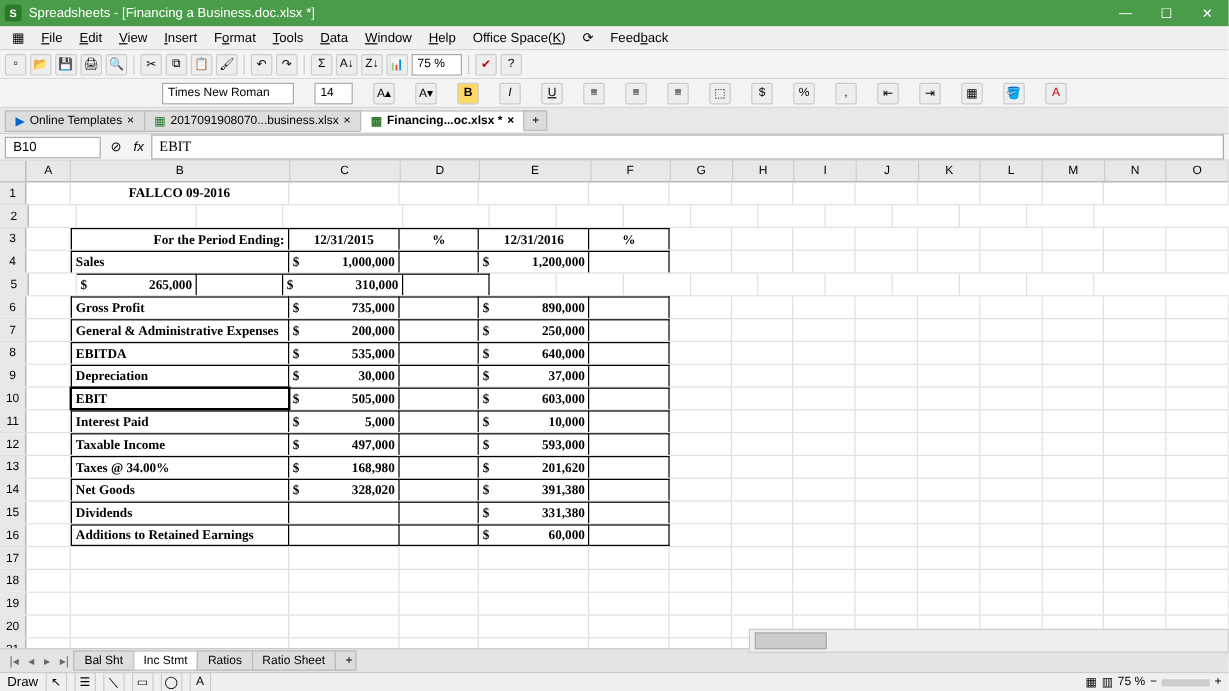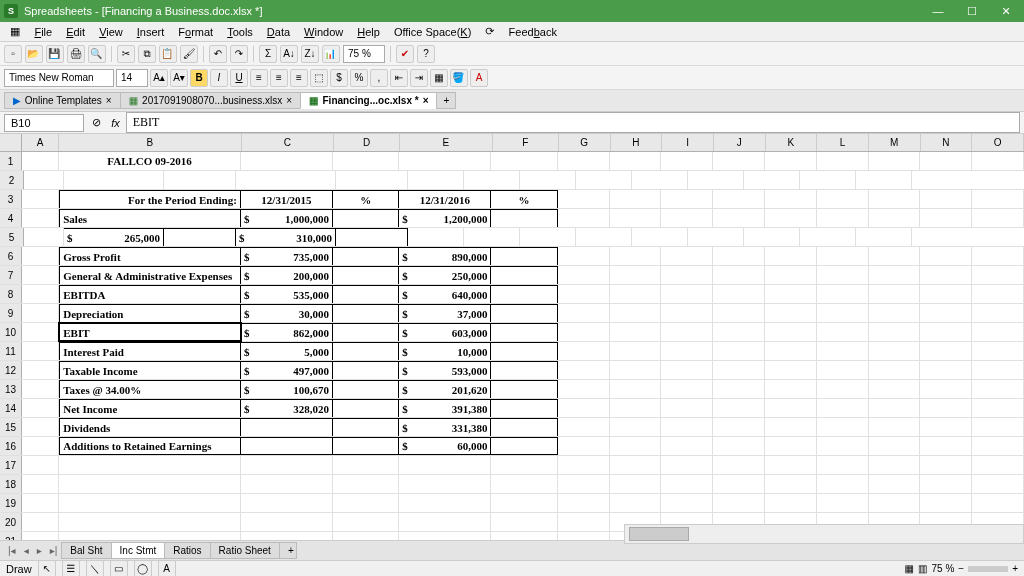--- a/index.html
+++ b/index.html
@@ -8,21 +8,21 @@
 .titlebar .logo { width: 14px; height: 14px; background: #2b7a2b; border-radius: 2px; margin-right: 6px; display: inline-flex; align-items: center; justify-content: center; color: #fff; font-weight: bold; font-size: 9px; }
 .titlebar .title { flex: 1; font-size: 11px; }
 .winbtns { display: flex; gap: 6px; }
 .winbtn { width: 28px; height: 18px; display: flex; align-items: center; justify-content: center; font-size: 11px; color:#fff; }
 .menubar { background: #f0f0f0; height: 20px; display: flex; align-items: center; padding: 0 4px; gap: 2px; border-bottom: 1px solid #d0d0d0; }
 .menubar span { padding: 2px 6px; font-size: 11px; }
 .menubar span u { text-decoration: underline; }
 .toolbar { background: #f4f4f4; height: 24px; display: flex; align-items: center; padding: 2px 4px; gap: 3px; border-bottom: 1px solid #d8d8d8; }
 .tbtn { width: 18px; height: 18px; background: #eee; border: 1px solid #ccc; border-radius: 2px; display: inline-flex; align-items: center; justify-content: center; font-size: 10px; }
 .sep { width: 1px; height: 16px; background: #ccc; margin: 0 2px; }
-.fmtbar { background: #f4f4f4; height: 24px; display: flex; align-items: center; padding: 2px 4px; gap: 2px; border-bottom: 1px solid #d8d8d8; }
+.fmtbar { background: #f4f4f4; height: 24px; display: flex; align-items: center; padding: 2px 4px; gap: 17px; border-bottom: 1px solid #d8d8d8; justify-content: center; }
 .combo { height: 18px; border: 1px solid #aaa; background: #fff; font-size: 10px; padding: 0 4px; display: inline-flex; align-items: center; }
 .tabbar { background: #e8e8e8; height: 22px; display: flex; align-items: center; padding: 0 4px; gap: 0; border-bottom: 1px solid #ccc; }
 .doctab { background: #ddd; border: 1px solid #bbb; padding: 2px 8px; font-size: 10px; display: flex; align-items: center; gap: 4px; margin-right: -1px; }
 .doctab.active { background: #fff; border-bottom: 1px solid #fff; font-weight: bold; }
 .cellref { background: #f4f4f4; height: 22px; display: flex; align-items: center; border-bottom: 1px solid #ccc; }
 .namebox { width: 80px; border: 1px solid #aaa; background: #fff; padding: 2px 6px; font-size: 11px; margin: 0 4px; }
 .fxbar { flex: 1; border: 1px solid #aaa; background: #fff; padding: 2px 6px; font-size: 12px; margin: 0 4px 0 0; font-family: "Times New Roman", serif;}
 .fxlabel { font-style: italic; font-size: 11px; padding: 0 6px;}
 .sheetarea { position: relative; height: 420px; overflow: hidden; background: #fff; }
 .colheaders { display: flex; background: #e8e8e8; border-bottom: 1px solid #b0b0b0; height: 18px; position: sticky; top: 0; }
@@ -377,21 +377,21 @@
         <div class="cell cRest"></div>
         <div class="cell cRest"></div>
         <div class="cell cRest"></div>
       </div>
       <div class="row">
         <div class="rowheader">10</div>
         <div class="cell cA"></div>
         <div class="cell cB bold bl br bt sel">EBIT</div>
         <div class="cell cC bold br bt" style="justify-content: space-between;">
           <span style="float:left">$</span>
-          <span style="margin-left:auto">862,000</span>
+          <span style="margin-left:auto">505,000</span>
         </div>
         <div class="cell cD bold br bt"></div>
         <div class="cell cE bold br bt" style="justify-content: space-between;">
           <span style="float:left">$</span>
           <span style="margin-left:auto">603,000</span>
         </div>
         <div class="cell cF bold br bt"></div>
         <div class="cell cRest"></div>
         <div class="cell cRest"></div>
         <div class="cell cRest"></div>
@@ -449,42 +449,42 @@
         <div class="cell cRest"></div>
         <div class="cell cRest"></div>
         <div class="cell cRest"></div>
       </div>
       <div class="row">
         <div class="rowheader">13</div>
         <div class="cell cA"></div>
         <div class="cell cB bold bl br bt">Taxes @ 34.00%</div>
         <div class="cell cC bold br bt" style="justify-content: space-between;">
           <span style="float:left">$</span>
-          <span style="margin-left:auto">100,670</span>
+          <span style="margin-left:auto">168,980</span>
         </div>
         <div class="cell cD bold br bt"></div>
         <div class="cell cE bold br bt" style="justify-content: space-between;">
           <span style="float:left">$</span>
           <span style="margin-left:auto">201,620</span>
         </div>
         <div class="cell cF bold br bt"></div>
         <div class="cell cRest"></div>
         <div class="cell cRest"></div>
         <div class="cell cRest"></div>
         <div class="cell cRest"></div>
         <div class="cell cRest"></div>
         <div class="cell cRest"></div>
         <div class="cell cRest"></div>
         <div class="cell cRest"></div>
         <div class="cell cRest"></div>
       </div>
       <div class="row">
         <div class="rowheader">14</div>
         <div class="cell cA"></div>
-        <div class="cell cB bold bl br bt">Net Income</div>
+        <div class="cell cB bold bl br bt">Net Goods</div>
         <div class="cell cC bold br bt" style="justify-content: space-between;">
           <span style="float:left">$</span>
           <span style="margin-left:auto">328,020</span>
         </div>
         <div class="cell cD bold br bt"></div>
         <div class="cell cE bold br bt" style="justify-content: space-between;">
           <span style="float:left">$</span>
           <span style="margin-left:auto">391,380</span>
         </div>
         <div class="cell cF bold br bt"></div>

